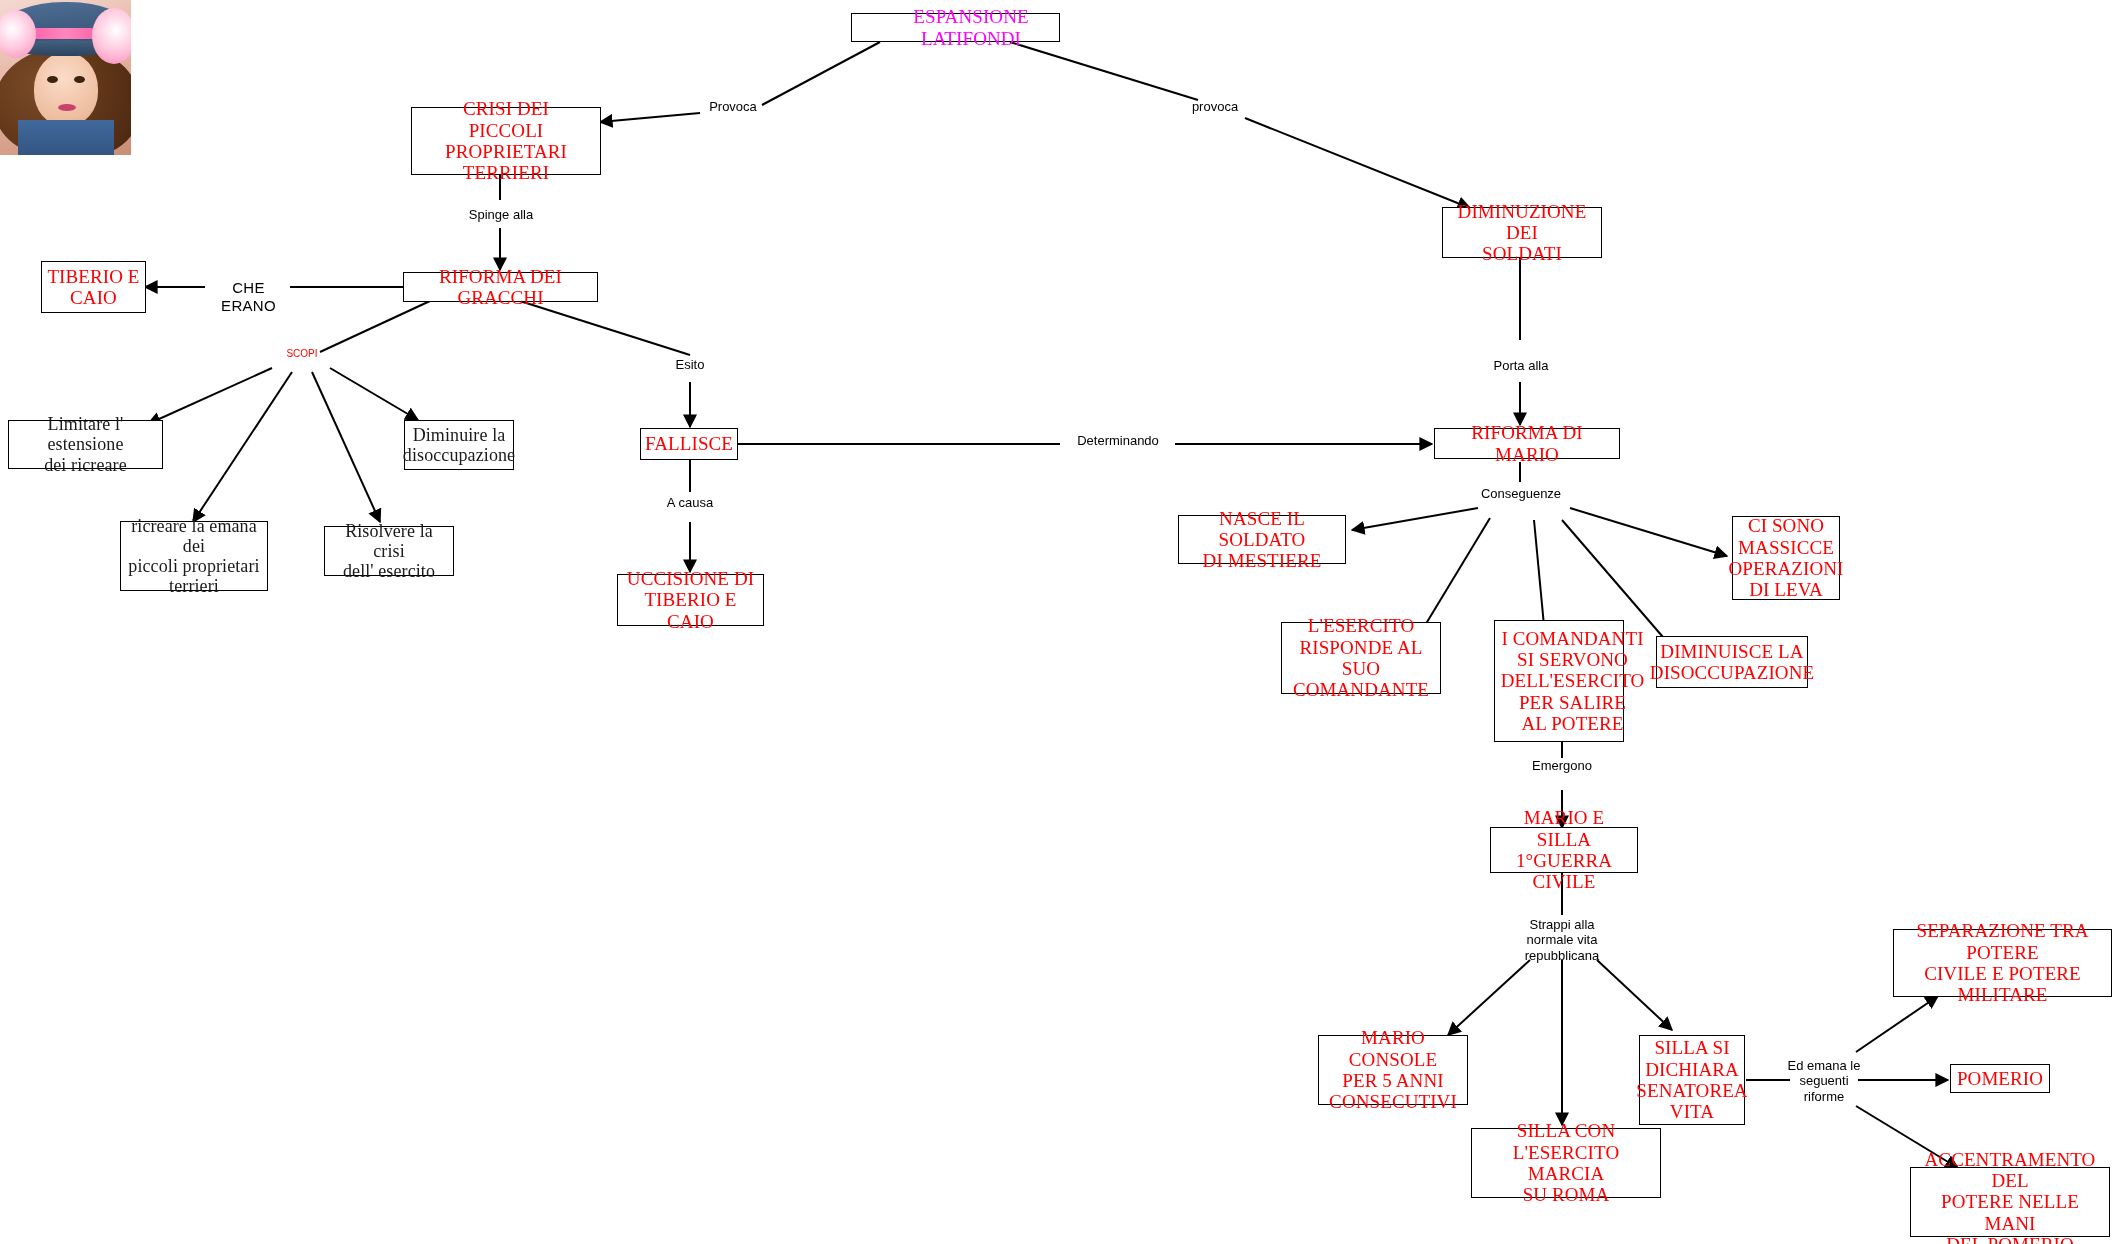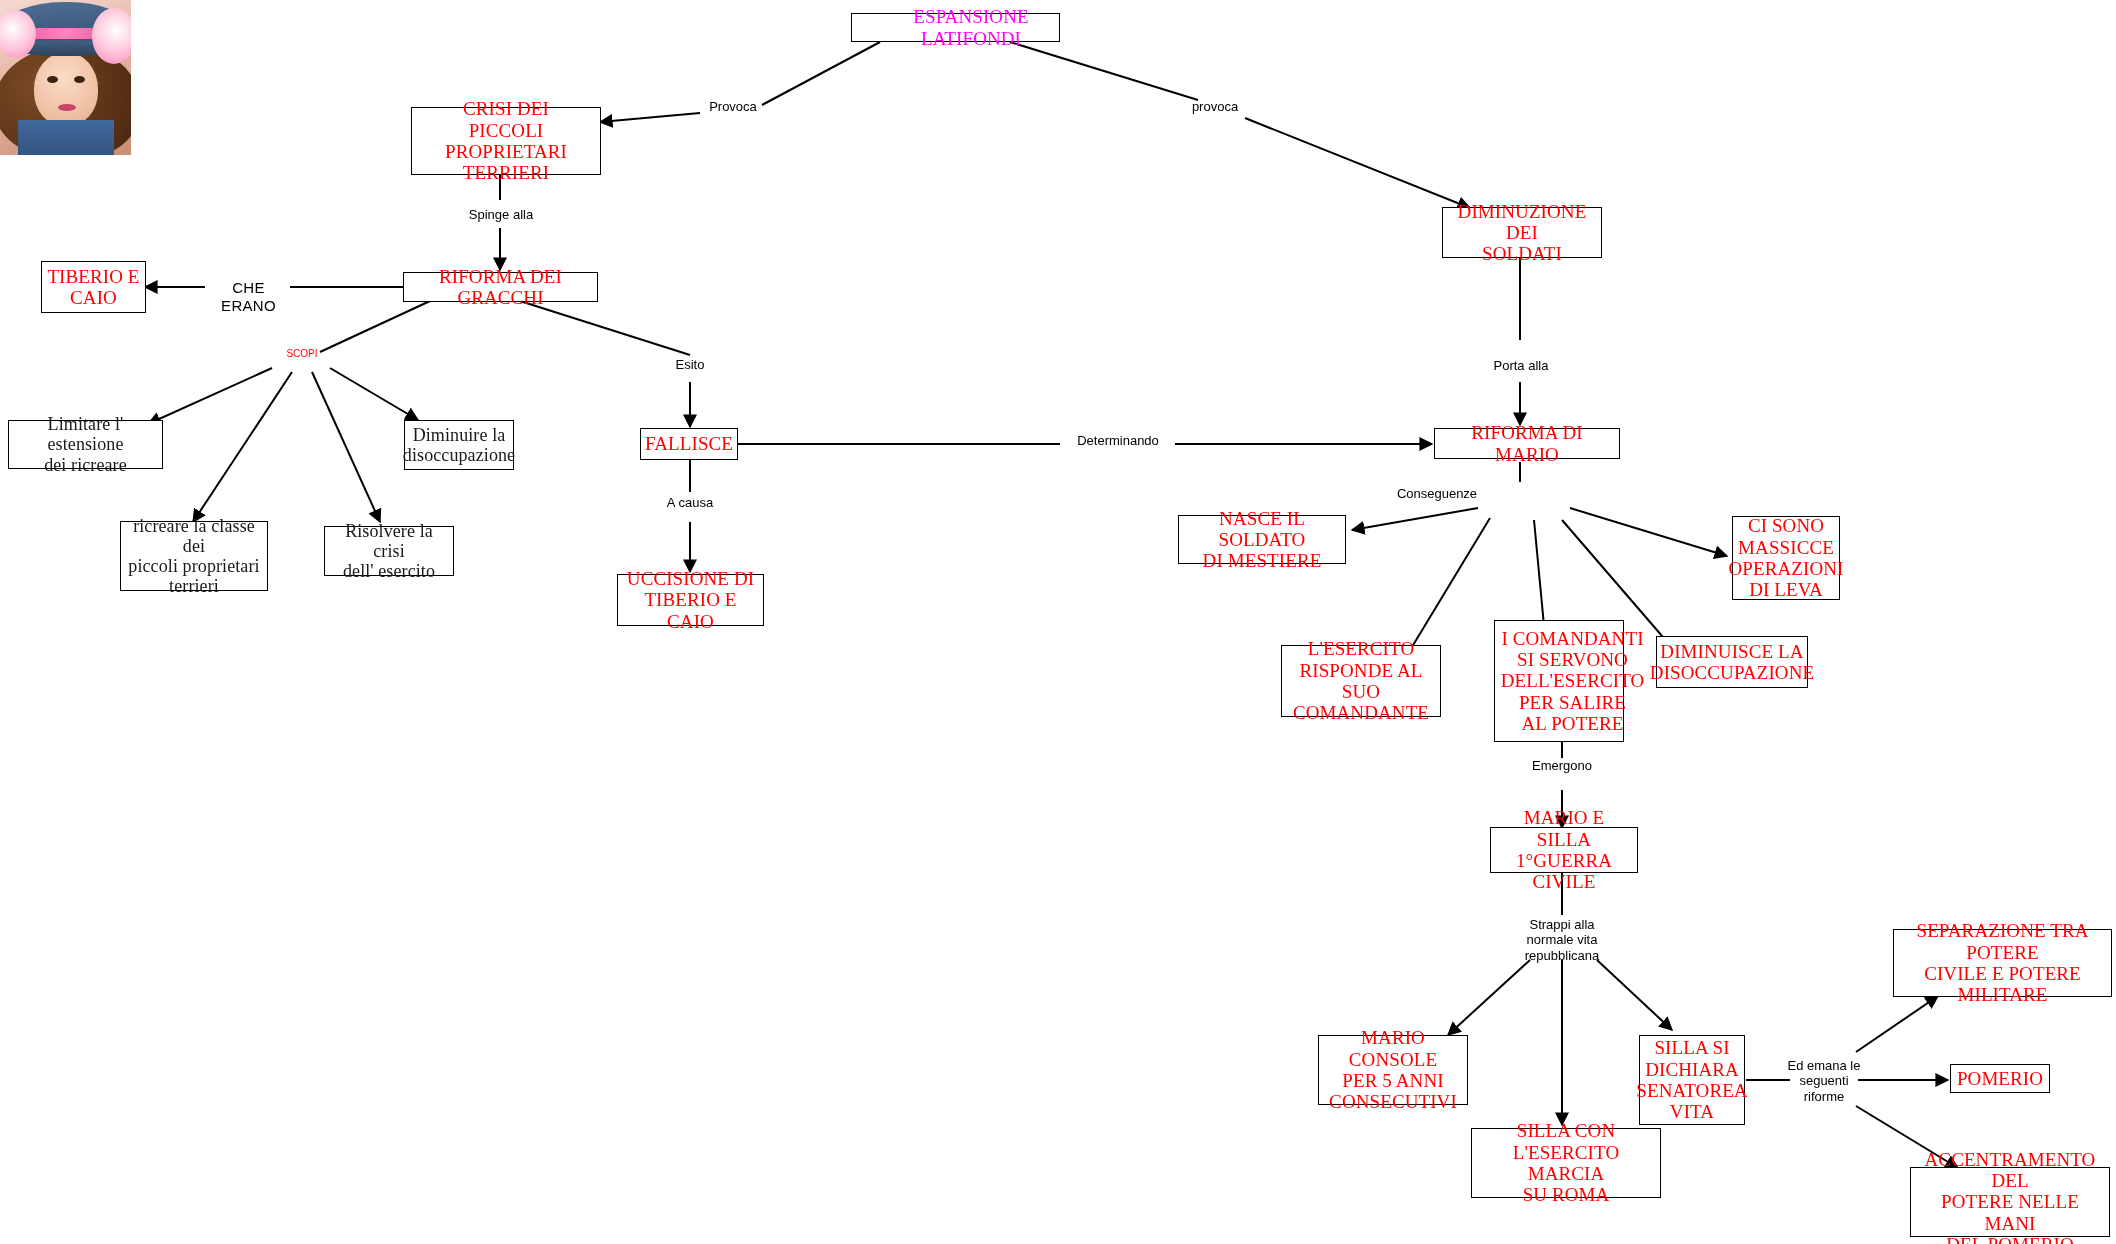--- a/index.html
+++ b/index.html
@@ -195,21 +195,21 @@
 CAIO</div>
 
   <div class="node" style="left:403px; top:272px; width:195px; height:30px;">RIFORMA DEI GRACCHI</div>
 
   <div class="node black small" style="left:8px; top:420px; width:155px; height:49px;">Limitare l' estensione
 dei ricreare</div>
 
   <div class="node black small" style="left:404px; top:420px; width:110px; height:50px;">Diminuire la
 disoccupazione</div>
 
-  <div class="node black small" style="left:120px; top:521px; width:148px; height:70px;">ricreare la classe dei
+  <div class="node black small" style="left:120px; top:521px; width:148px; height:70px;">ricreare la emana dei
 piccoli proprietari
 terrieri</div>
 
   <div class="node black small" style="left:324px; top:526px; width:130px; height:50px;">Risolvere la crisi
 dell' esercito</div>
 
   <div class="node" style="left:640px; top:428px; width:98px; height:32px;">FALLISCE</div>
 
   <div class="node" style="left:617px; top:574px; width:147px; height:52px;">UCCISIONE DI
 TIBERIO E CAIO</div>
@@ -217,21 +217,21 @@
   <div class="node" style="left:1434px; top:428px; width:186px; height:31px;">RIFORMA DI MARIO</div>
 
   <div class="node" style="left:1178px; top:515px; width:168px; height:49px;">NASCE IL SOLDATO
 DI MESTIERE</div>
 
   <div class="node" style="left:1732px; top:516px; width:108px; height:84px;">CI SONO
 MASSICCE
 OPERAZIONI
 DI LEVA</div>
 
-  <div class="node" style="left:1281px; top:622px; width:160px; height:72px;margin-top:23px;">L'ESERCITO
+  <div class="node" style="left:1281px; top:622px; width:160px; height:72px;">L'ESERCITO
 RISPONDE AL
 SUO COMANDANTE</div>
 
   <div class="node" style="left:1494px; top:620px; width:130px; height:122px;padding-left:32px;">I COMANDANTI
 SI SERVONO
 DELL'ESERCITO
 PER SALIRE
 AL POTERE</div>
 
   <div class="node" style="left:1656px; top:636px; width:152px; height:52px;">DIMINUISCE LA
@@ -274,21 +274,21 @@
   <div class="linklabel red" style="left:272px; top:348px; width:60px; text-align:center;">SCOPI</div>
 
   <div class="linklabel" style="left:666px; top:357px; width:48px; text-align:center;">Esito</div>
 
   <div class="linklabel" style="left:655px; top:495px; width:70px; text-align:center;">A causa</div>
 
   <div class="linklabel" style="left:1484px; top:358px; width:74px; text-align:center;">Porta alla</div>
 
   <div class="linklabel" style="left:1063px; top:433px; width:110px; text-align:center;">Determinando</div>
 
-  <div class="linklabel" style="left:1389px; top:486px; width:96px; text-align:center;">Conseguenze</div>
+  <div class="linklabel" style="left:1473px; top:486px; width:96px; text-align:center;">Conseguenze</div>
 
   <div class="linklabel" style="left:1521px; top:758px; width:82px; text-align:center;">Emergono</div>
 
   <div class="linklabel" style="left:1512px; top:917px; width:100px; text-align:center;">Strappi alla
 normale vita
 repubblicana</div>
 
   <div class="linklabel" style="left:1786px; top:1058px; width:76px; text-align:center;">Ed emana le
 seguenti
 riforme</div>

